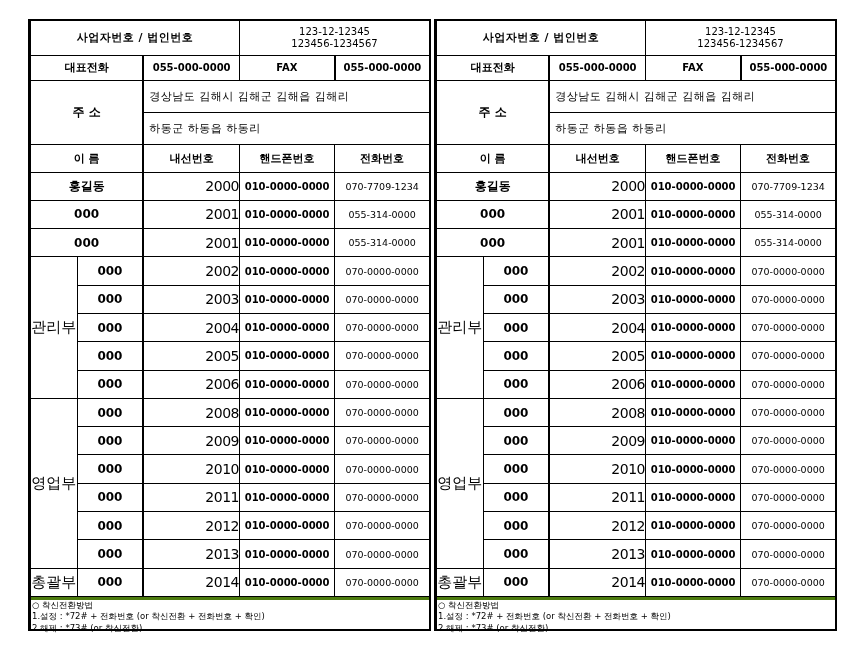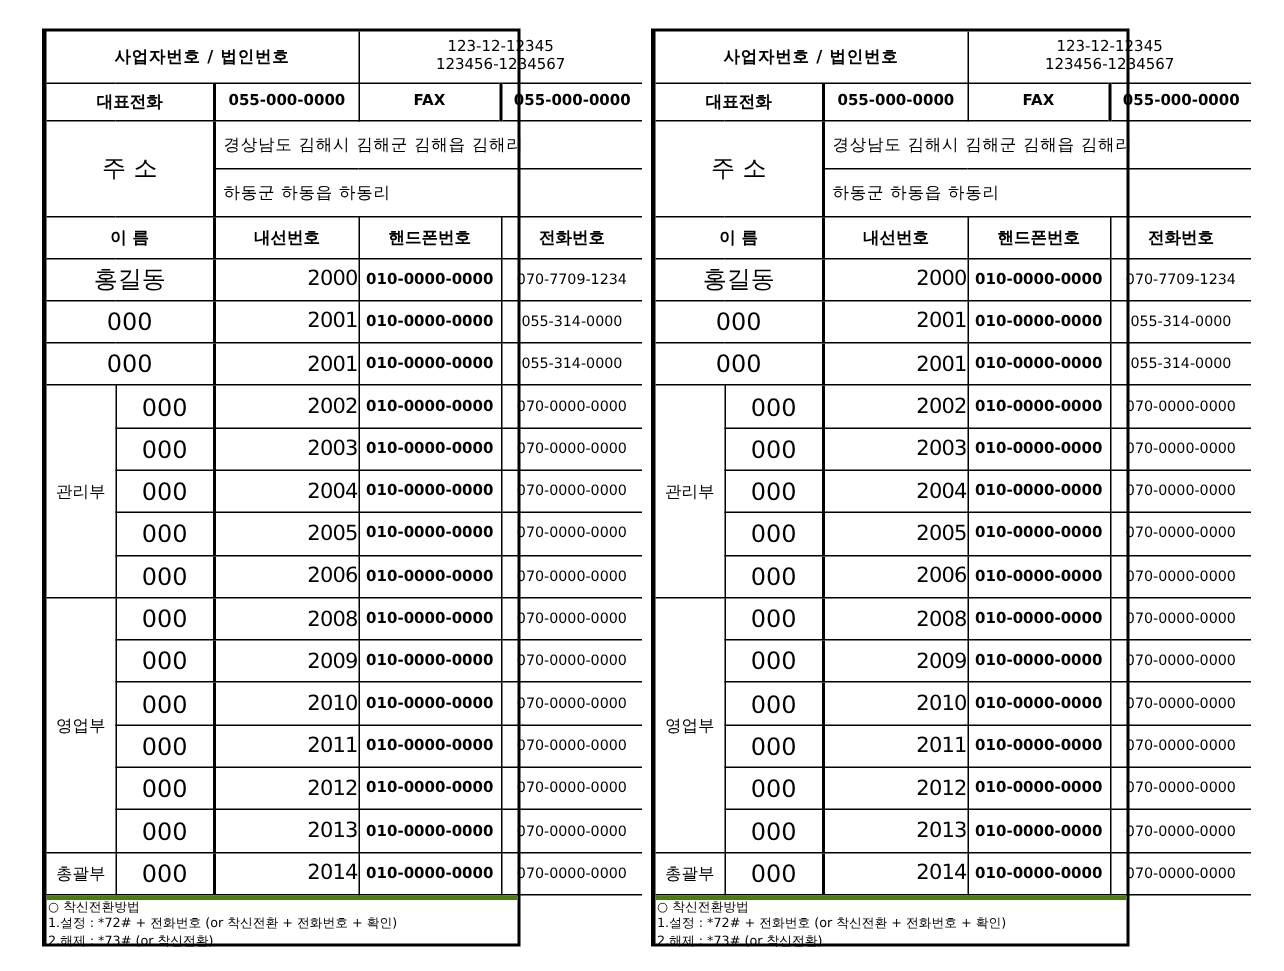--- a/index.html
+++ b/index.html
@@ -1,38 +1,38 @@
 <!DOCTYPE html>
 <html><head>
 <meta charset="utf-8">
 <style>
   html, body { margin: 0; padding: 0; background: #ffffff; }
   body { width: 856px; height: 647px; position: relative; overflow: hidden;
          font-family: "DejaVu Sans", sans-serif; color: #000; }
-  .sheet { position: absolute; top: 19px; width: 319px; height: 612px;
+  .sheet { position: absolute; top: 19px; width: 403px; height: 612px;
            box-sizing: border-box; border: 2px solid #000; border-left-width: 3px; }
   .sheet.left { left: 28px; }
   .sheet.right { left: 434px; }
   table { border-collapse: collapse; width: 100%; table-layout: fixed; }
   td { border: 1px solid #000; text-align: center; vertical-align: middle;
        padding: 0; overflow: hidden; white-space: nowrap; }
   tr > td:first-child { border-left: none; }
   tr > td:last-child { border-right: none; }
   table tr:first-child td { border-top: none; }
   .thick-r { border-right: 2px solid #000; }
   .hdr { font-weight: bold; font-size: 11px; }
   .biz-label { font-weight: bold; font-size: 11px; letter-spacing: 0.5px; }
   .biz-val { font-weight: normal; font-size: 10px; line-height: 12px; }
   .tel-val { font-weight: bold; font-size: 10px; }
   .addr { text-align: left; font-size: 11px; padding-left: 5px; letter-spacing: 0.5px; }
-  .name { font-size: 16px; }
+  .name { font-size: 12px; font-weight: bold; }
   .ext { font-size: 14px; font-family: "DejaVu Sans", sans-serif; letter-spacing: -0.5px; text-align: right; }
   .mob { font-weight: bold; font-size: 10px; margin-left: 44px; }
   .phone { font-size: 9.5px; }
-  .dept { font-size: 11px; }
+  .dept { font-size: 15px; }
   .notes { border-top: 3px solid #4d7c0f; font-size: 8.5px; line-height: 11.5px;
            padding-left: 1px; }
   .notes div { white-space: nowrap; }
 </style>
 </head>
 <body>
 
 <div id="root">
     <div class="sheet left">
   <table>

